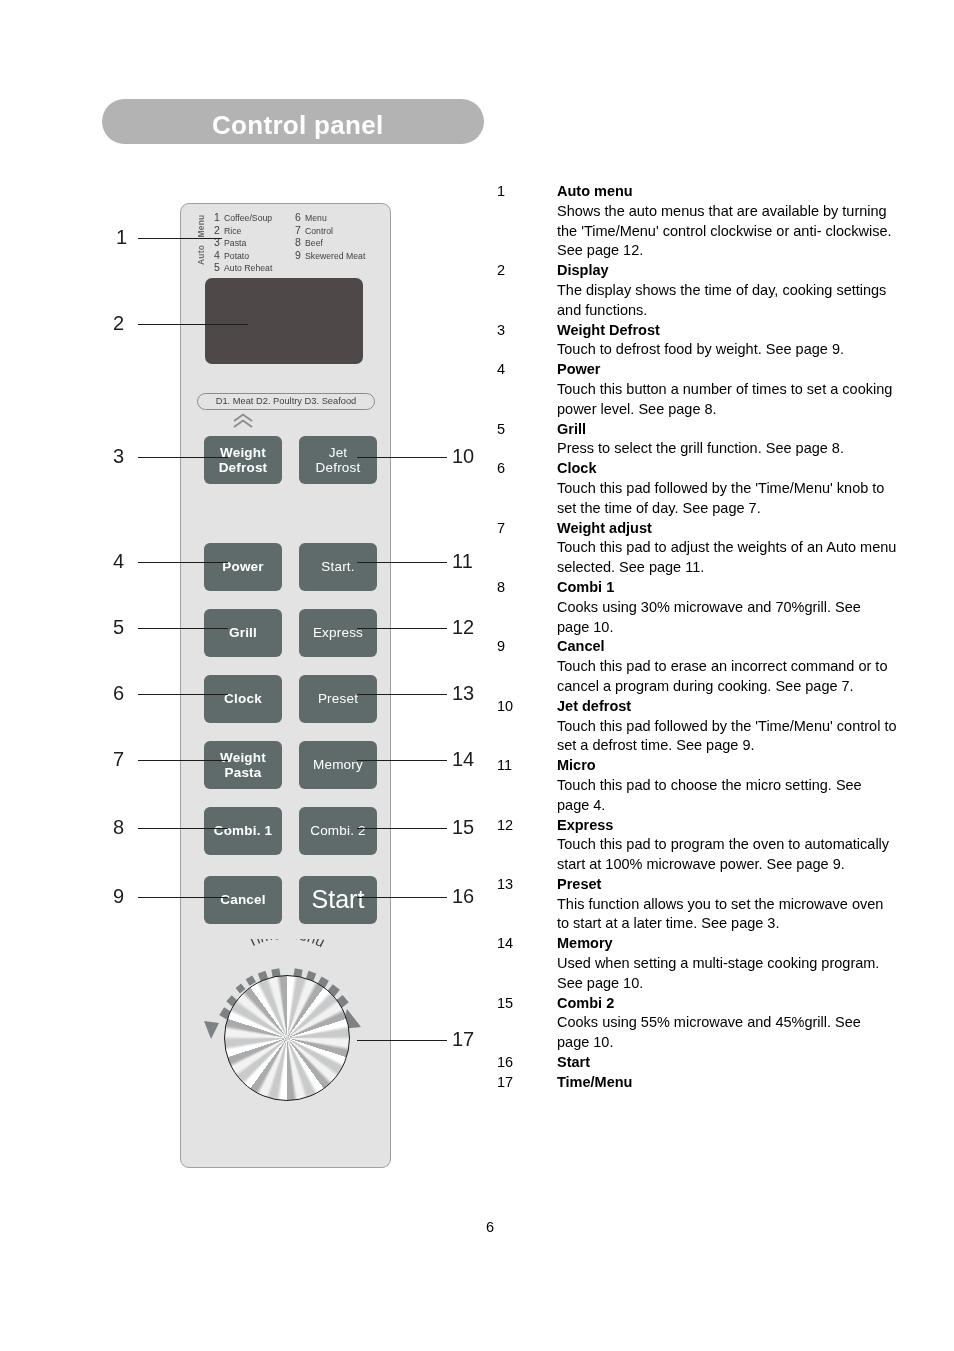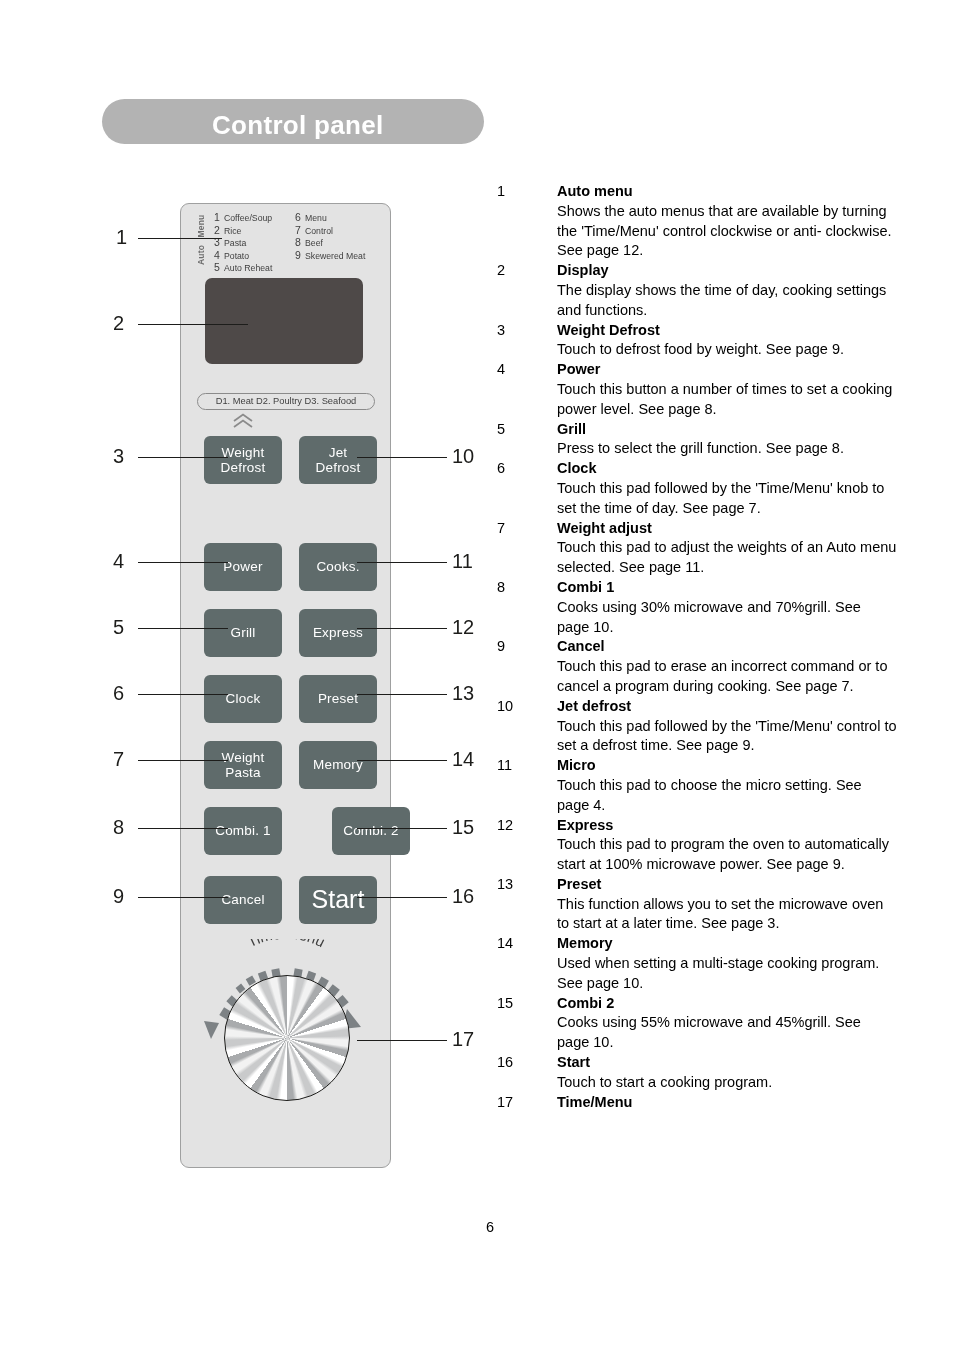--- a/index.html
+++ b/index.html
@@ -142,21 +142,21 @@
     color: #ffffff;
     font-size: 13.5px;
     line-height: 15.5px;
     text-align: center;
     display: flex;
     align-items: center;
     justify-content: center;
     box-sizing: border-box;
     letter-spacing: 0.2px;
   }
-  .btn.col-l { left: 23px;  width: 78px; }
+  .btn.col-l { left: 23px;  width: 78px; font-weight: bold; }
   .btn.col-r { left: 118px; width: 78px; }
   .btn.h-std { height: 48px; }
   .btn .lbl { display: block; }
   .btn.start-btn {
     font-size: 25px;
     letter-spacing: 0px;
   }
 
   
   #dial-area {
@@ -306,21 +306,21 @@
     <span>
         <span class="lbl">Jet</span>
         <span class="lbl">Defrost</span>
       </span>
   </div>
 
   <div class="btn col-l h-std" style="top:339px;">
     <span class="lbl">Power</span>
   </div>
   <div class="btn col-r h-std" style="top:339px;">
-    <span class="lbl">Cooks.</span>
+    <span class="lbl">Start.</span>
   </div>
 
   <div class="btn col-l h-std" style="top:405px;">
     <span class="lbl">Grill</span>
   </div>
   <div class="btn col-r h-std" style="top:405px;">
     <span class="lbl">Express</span>
   </div>
 
   <div class="btn col-l h-std" style="top:471px;">
@@ -336,21 +336,21 @@
         <span class="lbl">Pasta</span>
       </span>
   </div>
   <div class="btn col-r h-std" style="top:537px;">
     <span class="lbl">Memory</span>
   </div>
 
   <div class="btn col-l h-std" style="top:603px;">
     <span class="lbl">Combi. 1</span>
   </div>
-  <div class="btn col-r h-std" style="top:603px;margin-left:33px;">
+  <div class="btn col-r h-std" style="top:603px;">
     <span class="lbl">Combi. 2</span>
   </div>
 
   <div class="btn col-l h-std" style="top:672px;">
     <span class="lbl">Cancel</span>
   </div>
   <div class="btn col-r h-std start-btn" style="top:672px;">
     <span class="lbl">Start</span>
   </div>
 
@@ -509,21 +509,20 @@
       <div class="desc-body">Used when setting a multi-stage cooking program. See page 10.</div>
     </div>
     <div class="desc-item">
       <div class="desc-index">15</div>
       <div class="desc-title">Combi 2</div>
       <div class="desc-body">Cooks using 55% microwave and 45%grill. See page 10.</div>
     </div>
     <div class="desc-item">
       <div class="desc-index">16</div>
       <div class="desc-title">Start</div>
-      <div class="desc-body">Touch to start a cooking program.</div>
     </div>
     <div class="desc-item">
       <div class="desc-index">17</div>
       <div class="desc-title">Time/Menu</div>
     </div>
   </div>
 
 <div id="page-number">6</div>
 
 </body></html>

